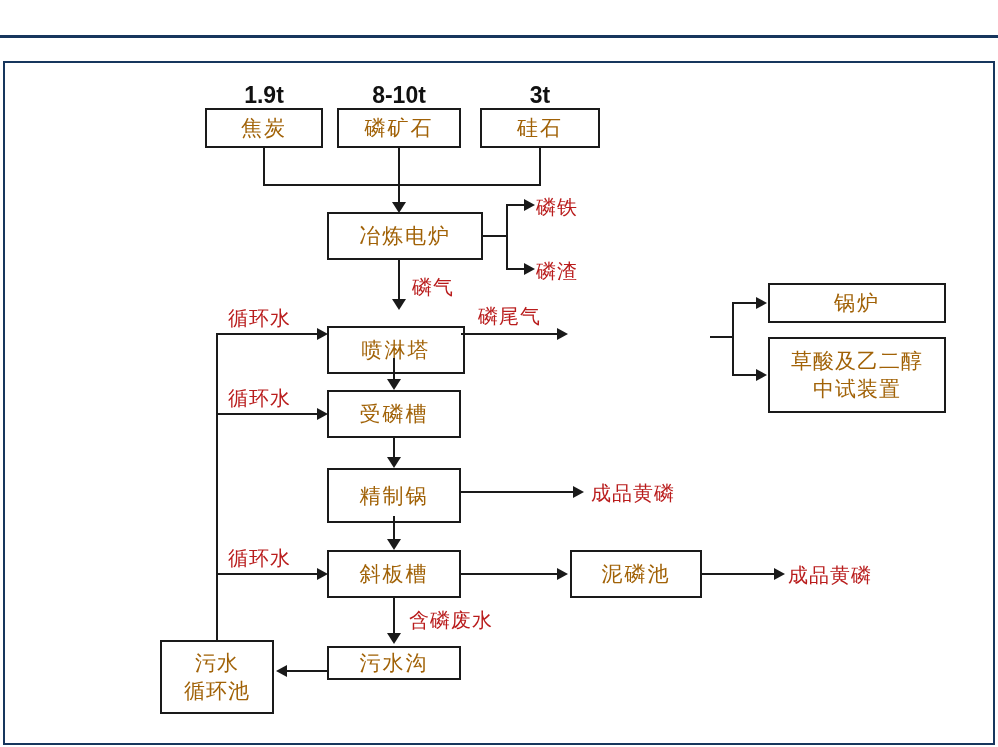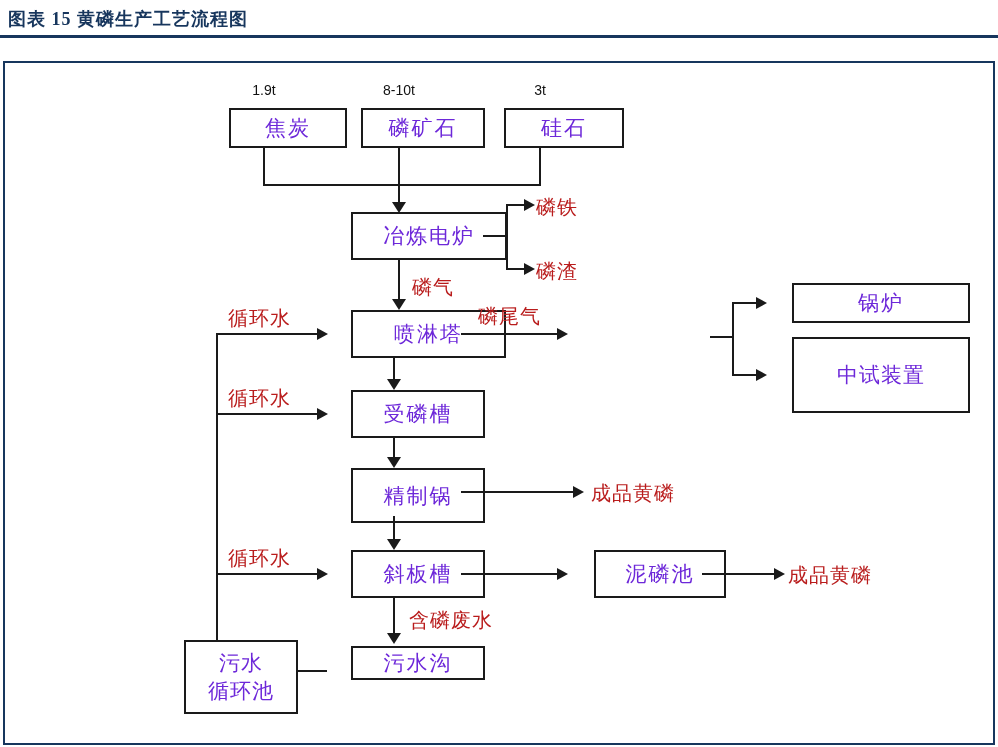--- a/index.html
+++ b/index.html
@@ -5,36 +5,35 @@
   html,body{margin:0;padding:0;background:#ffffff;}
   .page{position:relative;width:998px;height:747px;background:#ffffff;overflow:hidden;
         font-family:"Liberation Sans","DejaVu Sans",sans-serif;color:#111;}
   .report-title{position:absolute;left:8px;top:7px;font-family:"Liberation Serif","DejaVu Serif",serif;
         font-weight:bold;font-size:18px;color:#17365d;letter-spacing:1px;}
   .title-rule{position:absolute;left:0;top:35px;width:998px;height:3px;background:#17365d;}
   .chart-frame{position:absolute;left:3px;top:61px;width:992px;height:684px;border:2px solid #17365d;
         box-sizing:border-box;background:#ffffff;}
   .node{position:absolute;box-sizing:border-box;border:2px solid #1a1a1a;background:#fff;
         display:flex;align-items:center;justify-content:center;font-size:21px;letter-spacing:2px;
-        color:#6d28d9;text-align:center;margin-left:24px;}
+        color:#a16207;text-align:center;}
   .node.col{flex-direction:column;line-height:1.35;letter-spacing:1px;}
-  .amount{position:absolute;font-size:14px;text-align:center;color:#111;}
+  .amount{position:absolute;font-size:23px;text-align:center;color:#111;font-weight:bold;}
   .elabel{position:absolute;font-size:20px;letter-spacing:1px;color:#b91c1c;white-space:nowrap;}
   .ln{position:absolute;background:#1a1a1a;}
   .arr{position:absolute;width:0;height:0;}
   .arr-r{border-top:6px solid transparent;border-bottom:6px solid transparent;border-left:11px solid #1a1a1a;}
   .arr-l{border-top:6px solid transparent;border-bottom:6px solid transparent;border-right:11px solid #1a1a1a;}
   .arr-d{border-left:7px solid transparent;border-right:7px solid transparent;border-top:11px solid #1a1a1a;}
 </style>
 </head>
 <body>
 
 <div class="page">
 
-  <div class="report-title">图表 15  黄磷生产工艺流程图</div>
   <div class="title-rule"></div>
   <div class="chart-frame"></div>
 
   <div class="amount" style="left:205px;top:82px;width:118px">1.9t</div>
   <div class="amount" style="left:337px;top:82px;width:124px">8-10t</div>
   <div class="amount" style="left:480px;top:82px;width:120px">3t</div>
 
   <div class="node" style="left:205px;top:108px;width:118px;height:40px">焦炭</div>
   <div class="node" style="left:480px;top:108px;width:120px;height:40px">硅石</div>
   <div class="node" style="left:337px;top:108px;width:124px;height:40px">磷矿石</div>
@@ -53,36 +52,37 @@
   <div class="arr arr-r" style="left:524px;top:199px"></div>
   <div class="elabel" style="left:536px;top:194px">磷铁</div>
   <div class="ln" style="left:506px;top:268px;width:18px;height:2px"></div>
   <div class="arr arr-r" style="left:524px;top:263px"></div>
   <div class="elabel" style="left:536px;top:258px">磷渣</div>
 
   <div class="ln" style="left:398px;top:260px;width:2px;height:40px"></div>
   <div class="arr arr-d" style="left:392px;top:299px"></div>
   <div class="elabel" style="left:412px;top:274px">磷气</div>
 
-  <div class="node" style="left:327px;top:310px;width:155px;height:48px">喷淋塔</div>
+  <div class="node" style="left:327px;top:326px;width:138px;height:48px">喷淋塔</div>
 
   <div class="ln" style="left:461px;top:333px;width:98px;height:2px"></div>
   <div class="arr arr-r" style="left:557px;top:328px"></div>
   <div class="elabel" style="left:478px;top:303px">磷尾气</div>
 
 
   <div class="ln" style="left:710px;top:336px;width:24px;height:2px"></div>
   <div class="ln" style="left:732px;top:302px;width:2px;height:74px"></div>
   <div class="ln" style="left:732px;top:302px;width:26px;height:2px"></div>
   <div class="arr arr-r" style="left:756px;top:297px"></div>
   <div class="ln" style="left:732px;top:374px;width:26px;height:2px"></div>
   <div class="arr arr-r" style="left:756px;top:369px"></div>
 
   <div class="node" style="left:768px;top:283px;width:178px;height:40px">锅炉</div>
   <div class="node col" style="left:768px;top:337px;width:178px;height:76px">
+    <span>草酸及乙二醇</span>
     <span>中试装置</span>
   </div>
 
   <div class="ln" style="left:393px;top:358px;width:2px;height:22px"></div>
   <div class="arr arr-d" style="left:387px;top:379px"></div>
   <div class="node" style="left:327px;top:390px;width:134px;height:48px">受磷槽</div>
 
   <div class="ln" style="left:393px;top:438px;width:2px;height:20px"></div>
   <div class="arr arr-d" style="left:387px;top:457px"></div>
   <div class="node" style="left:327px;top:468px;width:134px;height:55px">精制锅</div>

